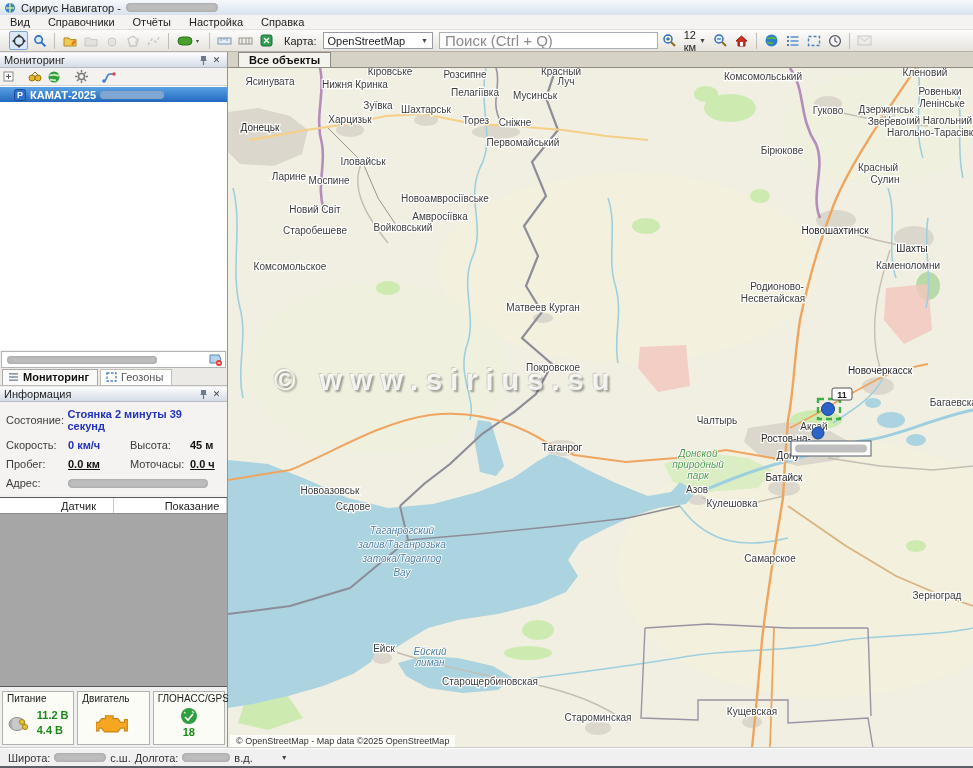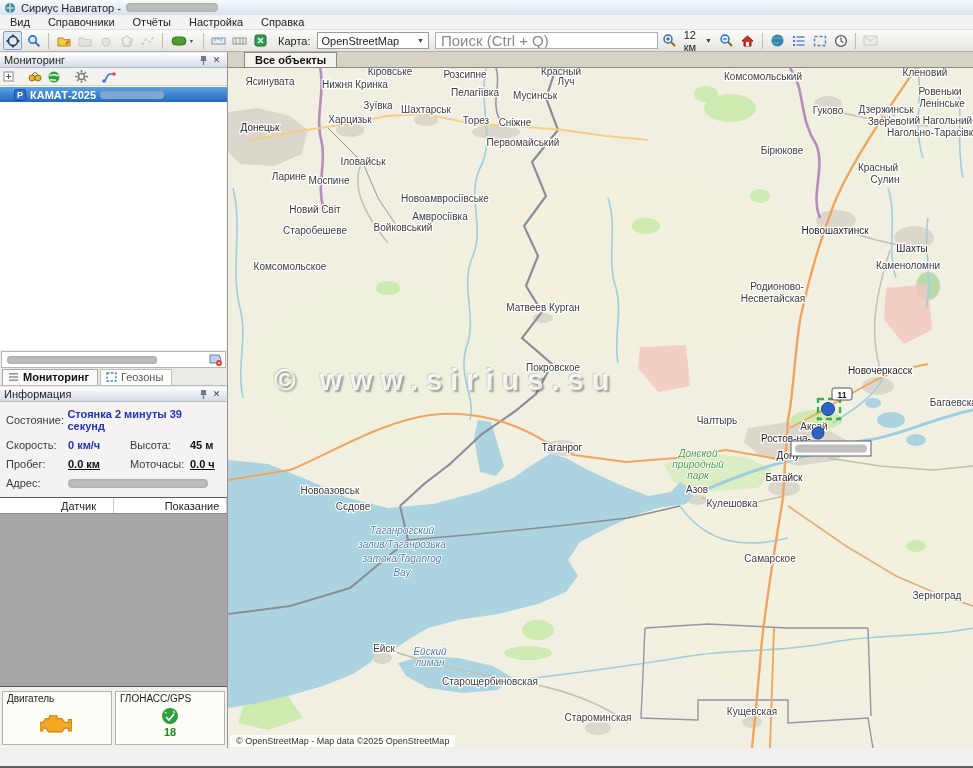--- a/index.html
+++ b/index.html
@@ -3,31 +3,31 @@
 <meta charset="utf-8">
 <style>
   html,body{margin:0;padding:0;background:#888;}
   *{box-sizing:border-box;font-family:"Liberation Sans",sans-serif;}
   .window{position:relative;width:973px;height:768px;background:#f0f0f0;overflow:hidden;}
 
   
   .titlebar{height:15px;background:linear-gradient(#f6f9fc,#d8e2ee);display:flex;align-items:center;gap:5px;padding-left:4px;font-size:11px;color:#222;}
   .menubar{height:15px;background:#f4f3f1;display:flex;align-items:center;gap:18px;padding-left:10px;font-size:11px;color:#222;border-bottom:1px solid #e2e0dc;}
   .menubar span{cursor:default;}
-  .toolbar{height:22px;background:linear-gradient(#fcfcfb,#e7e4de);border-bottom:1px solid #b6b2aa;display:flex;align-items:center;gap:2px;padding:0 3px;font-size:11px;}
+  .toolbar{height:22px;background:linear-gradient(#fcfcfb,#e7e4de);border-bottom:1px solid #b6b2aa;display:flex;align-items:center;gap:2px;padding:0 9px;font-size:11px;}
   .tbtn{width:19px;height:19px;display:flex;align-items:center;justify-content:center;border:1px solid transparent;border-radius:2px;flex:0 0 auto;}
   .tbtn.pressed{border-color:#7da2ce;background:#d9e9fb;}
   .tbtn.disabled{opacity:.38;filter:grayscale(1);}
   .tsep{width:1px;height:16px;background:#c2beb6;margin:0 3px;flex:0 0 auto;}
   .maplabel{margin-left:6px;color:#222;}
   .mapselect{width:150px;height:17px;border:1px solid #979ba3;background:#fff;display:flex;align-items:center;justify-content:space-between;padding:0 4px;margin:12px 4px;color:#222;}
   .searchbox{width:300px;height:17px;border:1px solid #aab0b8;font-size:15px;padding:0 5px;color:#333;}
   .searchbox::placeholder{color:#8a8a8a;}
   .rightcluster{margin-left:auto;margin-right:90px;display:flex;align-items:center;gap:2px;}
-  .zoomlvl{display:flex;align-items:center;gap:9px;padding:0 3px;color:#222;}
+  .zoomlvl{display:flex;align-items:center;gap:3px;padding:0 3px;color:#222;}
   .ddarrow{font-size:7px;color:#444;line-height:1;}
 
   
   .main{display:flex;height:696px;}
   .left-panel{width:228px;border-right:1px solid #94938f;display:flex;flex-direction:column;background:#f0f0f0;}
   .pane-header{height:16px;background:linear-gradient(#fdfdfd,#d5dce7);border-top:1px solid #e8ecf2;border-bottom:1px solid #b7bcc4;display:flex;align-items:center;padding:0 4px;font-size:11px;color:#1f1f1f;}
   .pane-header .sp{flex:1;}
   .hbtn{width:13px;height:13px;display:flex;align-items:center;justify-content:center;font-size:9px;color:#444;}
   .tree-toolbar{height:18px;background:#f3f2ef;border-bottom:1px solid #d6d3cc;display:flex;align-items:center;gap:5px;padding-left:3px;}
   .tree{flex:1;background:#fff;overflow:hidden;}
@@ -56,21 +56,21 @@
   .sbox{flex:1;border:1px solid #b3b1ab;background:#fcfcf6;height:54px;position:relative;padding-top:13px;}
   .sbox .blab{position:absolute;top:1px;left:4px;font-size:10px;color:#222;}
   .sbox .bcontent{display:flex;align-items:center;justify-content:center;gap:5px;height:36px;}
   .gval{color:#1a8a1a;font-weight:bold;font-size:11px;line-height:15px;}
 
   .statusbar{height:18px;background:#f0f0f0;border-top:1px solid #fff;box-shadow:0 -1px 0 #ccc;display:flex;align-items:center;gap:4px;font-size:11px;color:#333;padding-left:8px;position:absolute;left:0;right:0;bottom:2px;}
   .winedge{position:absolute;left:0;right:0;bottom:0;height:2px;background:#5c6066;}
 
   
   .map-area{flex:1;display:flex;flex-direction:column;background:#d6d2c6;}
-  .map-tabs{height:16px;background:#d6d2c6;border-bottom:1px solid #8d8a82;display:flex;padding-left:16px;}
+  .map-tabs{height:16px;background:#d6d2c6;border-bottom:1px solid #8d8a82;display:flex;padding-left:10px;}
   .map-tab{height:15px;background:#f4f3ee;border:1px solid #8d8a82;border-bottom:none;font-size:11px;font-weight:bold;color:#111;padding:0 10px;display:flex;align-items:center;}
   .map-canvas{position:relative;width:745px;height:680px;background:var(--land,#f1efe2);overflow:hidden;}
   .map-canvas svg{position:absolute;inset:0;}
   .watermark{position:absolute;left:46px;top:296px;font-size:29px;font-weight:bold;letter-spacing:8px;color:rgba(255,255,255,.85);text-shadow:2px 2px 2px rgba(0,0,0,.35),-1px -1px 1px rgba(0,0,0,.15);white-space:nowrap;}
   .attribution{position:absolute;left:2px;top:667px;background:rgba(255,255,255,.78);font-size:9px;color:#333;padding:1px 6px;white-space:nowrap;}
 
   .ml{fill:#3c3c3c;stroke:#ffffff;stroke-width:2.4px;paint-order:stroke;text-anchor:middle;font-size:10px;}
   .ml.city{fill:#1e1e1e;}
   .ml.water{fill:#4f80a6;font-style:italic;stroke-width:1.6px;}
   .ml.park{fill:#4d9a4f;font-style:italic;stroke-width:1.4px;}
@@ -357,20 +357,35 @@
 
       <div class="sensor-table">
         <div class="sensor-head">
           <div>Датчик</div>
           <div>Показание</div>
         </div>
         <div class="sensor-body" id="sensor-body"></div>
       </div>
 
       <div class="status-boxes">
+        <div class="sbox">
+          <div class="blab">Питание</div>
+          <div class="bcontent">
+            <svg width="24" height="20" viewBox="0 0 24 20">
+                <ellipse cx="9" cy="11" rx="8" ry="6.5" fill="#c9c9c9" stroke="#8f8f8f"></ellipse>
+                <path d="M4 7C2 9 2 13 4 15" fill="none" stroke="#a8a8a8" stroke-width="2"></path>
+                <circle cx="14" cy="9" r="2.6" fill="#e8c22a" stroke="#a8871a"></circle>
+                <circle cx="17" cy="14" r="2.6" fill="#e8c22a" stroke="#a8871a"></circle>
+              </svg>
+            <div>
+              <div class="gval">11.2 В</div>
+              <div class="gval">4.4 В</div>
+            </div>
+          </div>
+        </div>
         <div class="sbox">
           <div class="blab">Двигатель</div>
           <div class="bcontent">
             <svg width="34" height="24" viewBox="0 0 34 24">
                 <path d="M6 8h4V5h8v3h5l3 4h4v-3h3v12h-3v-3h-4l-3 4H9l-3-4H3v3H0v-9h3l3-4z" fill="var(--engine-orange,#f5a623)" stroke="#cf8410" stroke-width="1.2" transform="scale(0.95)"></path>
               </svg>
           </div>
         </div>
         <div class="sbox">
           <div class="blab">ГЛОНАСС/GPS</div>
@@ -573,14 +588,23 @@
               <rect x="567" y="376.5" width="72" height="8" rx="4" fill="#bfbfbf"></rect>
             </g>
           </g>
         </svg>
         <div class="watermark">© www.sirius.su</div>
         <div class="attribution">© OpenStreetMap - Map data ©2025 OpenStreetMap</div>
       </div>
     </div>
   </div>
 
+  <div class="statusbar">
+    <span>Широта:</span>
+    <span class="redacted" style="width:52px;height:9px;"></span>
+    <span>с.ш.</span>
+    <span>Долгота:</span>
+    <span class="redacted" style="width:48px;height:9px;"></span>
+    <span>в.д.</span>
+    <span class="ddarrow" style="margin-left:24px;">▼</span>
+  </div>
   <div class="winedge"></div>
 </div>
 
 </body></html>

